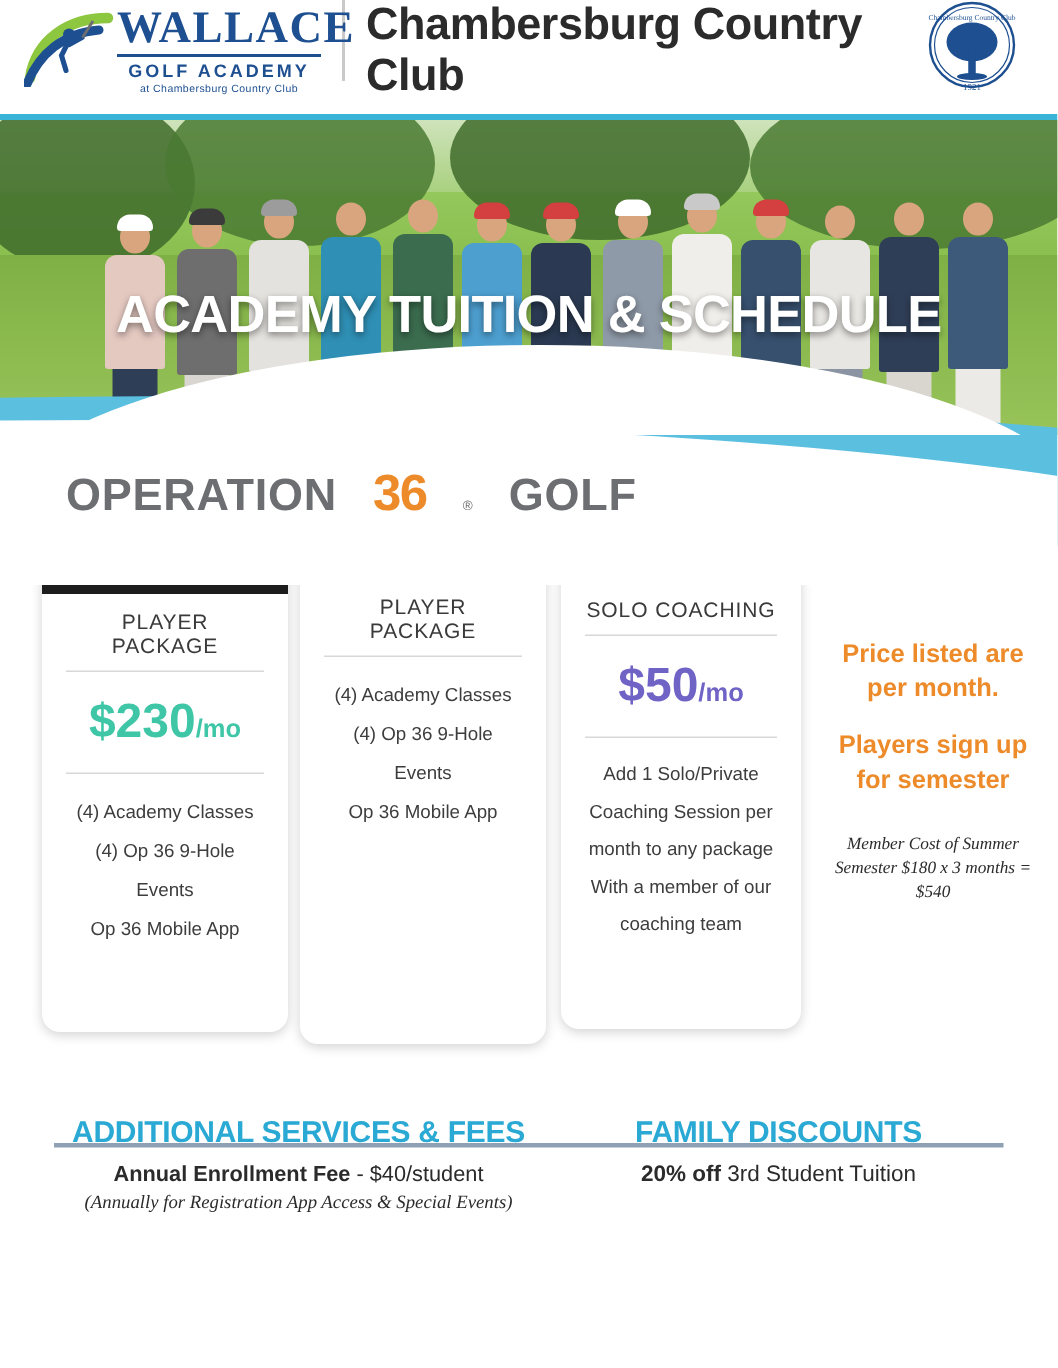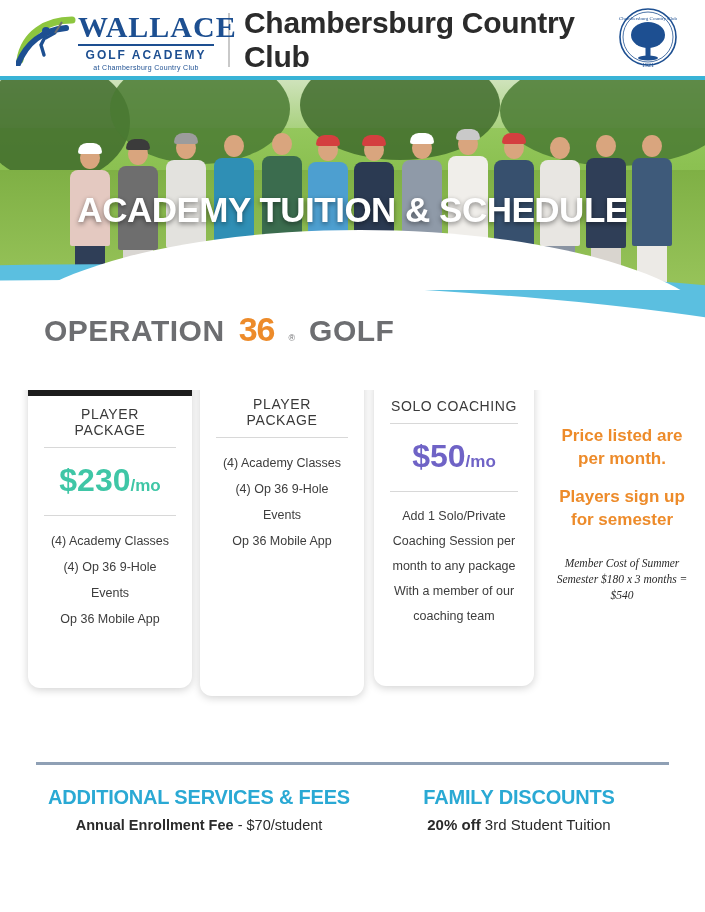--- a/index.html
+++ b/index.html
@@ -9,21 +9,20 @@
     font-family: "Liberation Sans", sans-serif;
     background: #ffffff;
     overflow: hidden;
     position: relative;
   }
 
   
   .header {
     height: 80px;
     display: flex;
-    align-items: center;
     padding: 0 14px;
     background: #ffffff;
     position: relative;
   }
   .header-rule {
     position: absolute;
     left: 0; right: 0; bottom: 0;
     height: 4px;
     background: #39b3d6;
   }
@@ -184,21 +183,21 @@
     border-radius: 0 0 0 0;
     clip-path: ellipse(120% 100% at 10% 100%);
     z-index:1;
   }
   .op36-logo {
     position: relative;
     z-index: 2;
     padding: 20px 0 0 44px;
     display: flex;
     align-items: baseline;
-    gap: 14px;
+    gap: 24px;
   }
   .op-word {
     font-weight: bold;
     font-size: 30px;
     color: #6d6e71;
     letter-spacing: 0.5px;
   }
   .op-36 {
     font-weight: bold;
     font-size: 34px;
@@ -301,21 +300,21 @@
   
   .footer-rule {
     position:absolute;
     left: 36px; right: 36px;
     top: 762px;
     height: 3px;
     background: #8fa0b5;
   }
   .footer {
     position: absolute;
-    left: 0; right: 0; top: 786px;
+    left: 0; right: 0; top: 744px;
     display: flex;
     padding-left: 17px;
   }
   .foot-col { flex: 1; text-align: center; }
   .foot-col.left { padding-left: 22px; }
   .foot-col.right { padding-right: 26px; }
   .foot-title {
     color: #2aa9d4;
     font-weight: bold;
     font-size: 20px;
@@ -540,22 +539,23 @@
     <div class="note-head second">Players sign up for semester</div>
     <div class="note-small">Member Cost of Summer Semester $180  x 3 months = $540</div>
   </div>
 </div>
 
 <div class="footer-rule"></div>
 <div class="footer">
   <div class="foot-col left">
     <div class="foot-title">ADDITIONAL SERVICES &amp; FEES</div>
     <div class="foot-line">
-      <b>Annual Enrollment Fee</b><span> - $70/student</span>
-    </div>
+      <b>Annual Enrollment Fee</b><span> - $40/student</span>
+    </div>
+    <div class="foot-note">(Annually for Registration App Access &amp; Special Events)</div>
   </div>
   <div class="foot-col right">
     <div class="foot-title">FAMILY DISCOUNTS</div>
     <div class="foot-disc">
       <b>20% off</b><span> 3rd Student Tuition</span>
     </div>
   </div>
 </div>
 
 </body></html>

